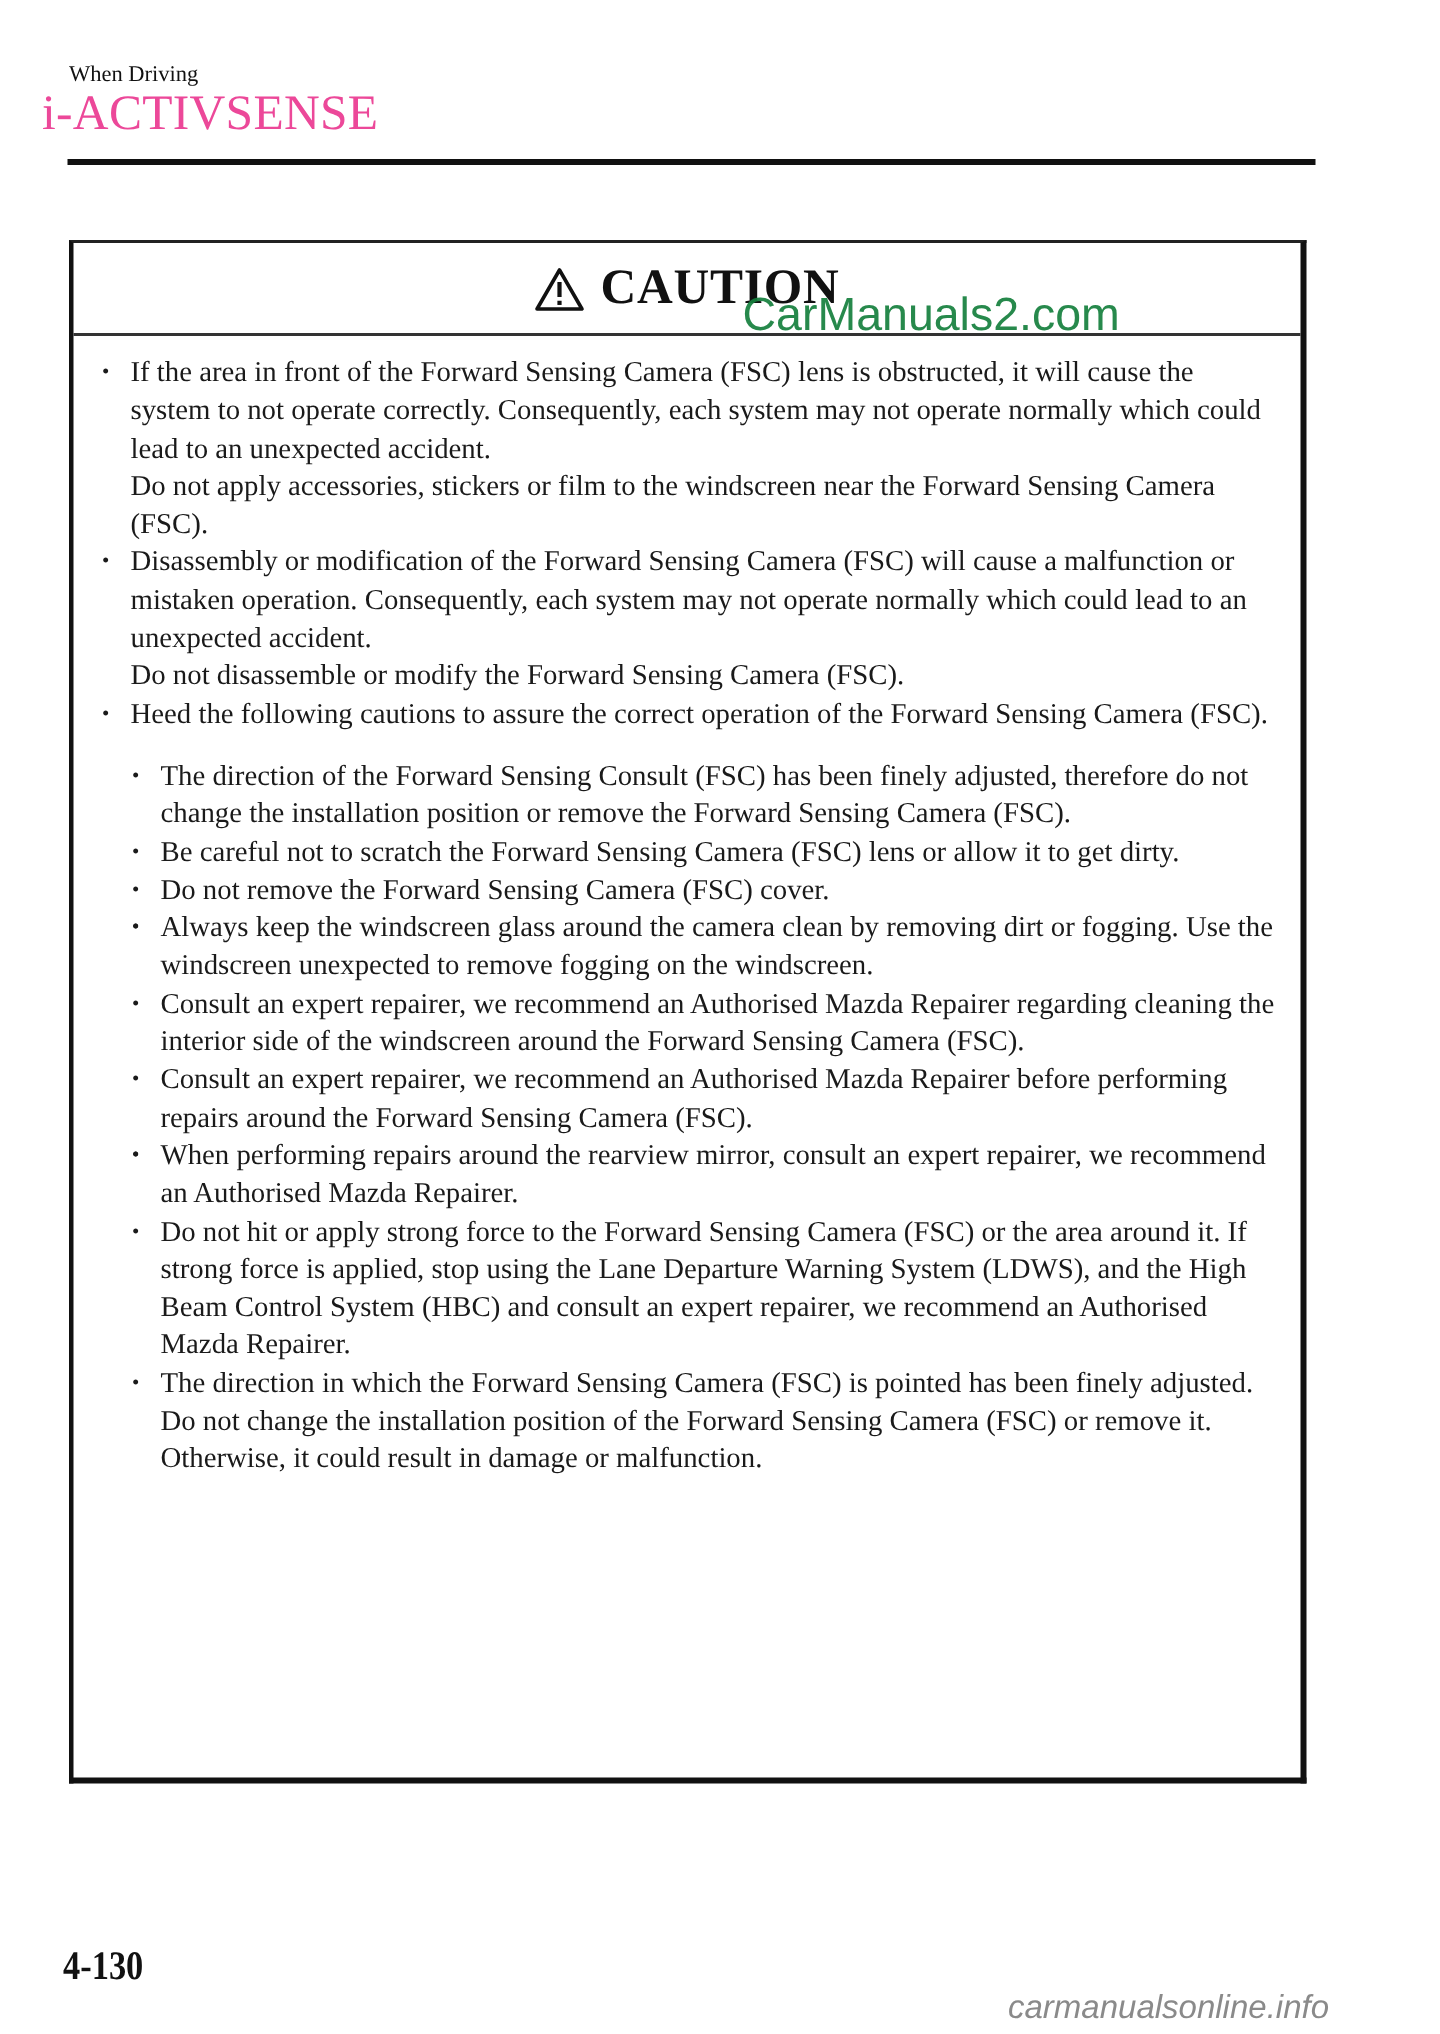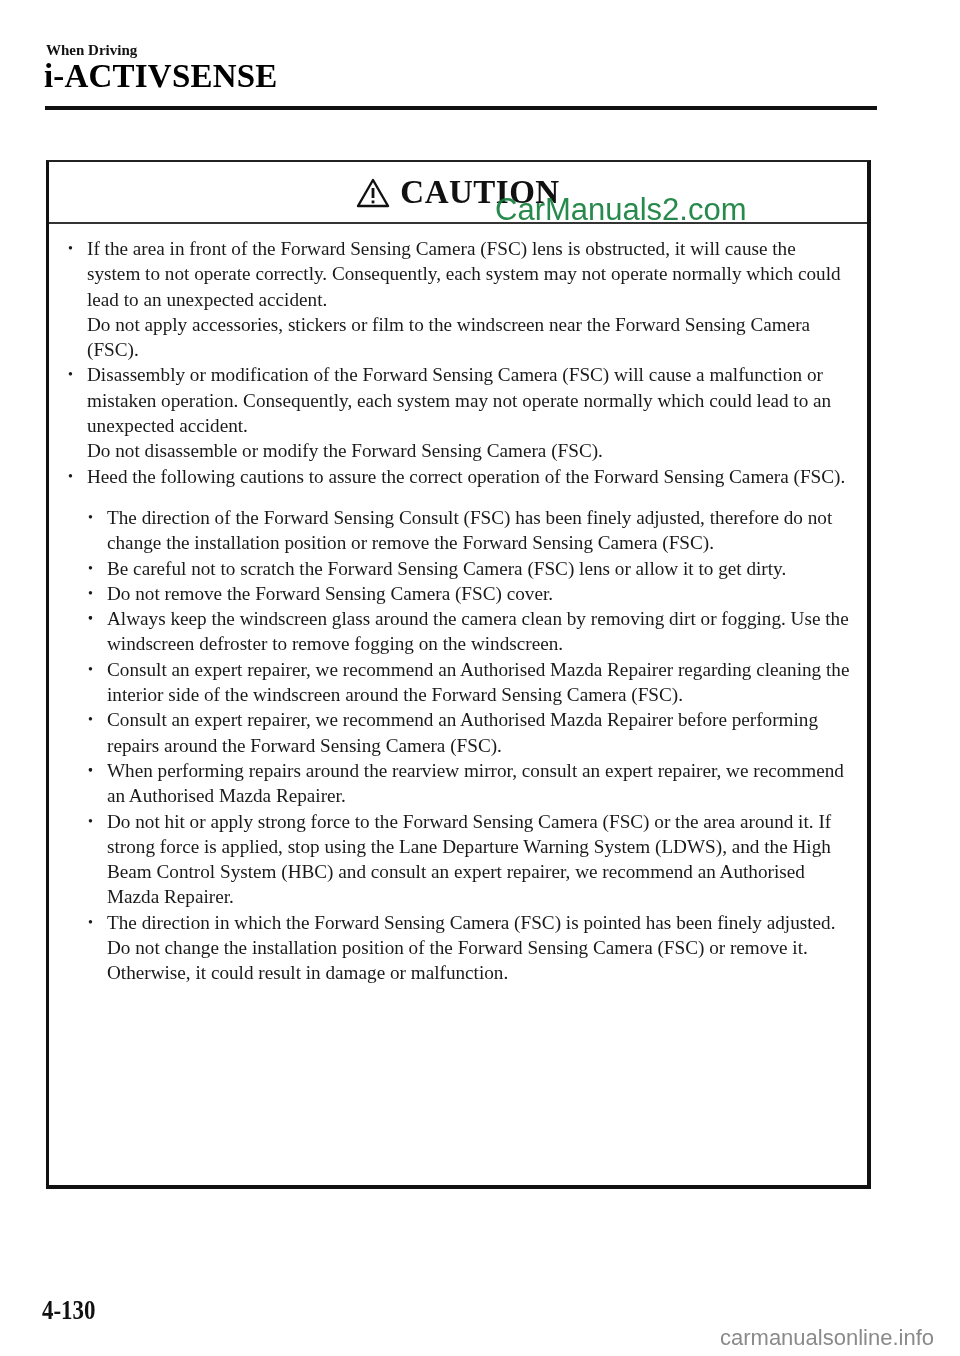--- a/index.html
+++ b/index.html
@@ -13,30 +13,30 @@
       position: relative;
       overflow: hidden;
       font-family: "Liberation Serif", "DejaVu Serif", serif;
       color: #1a1a1a;
     }
     .section-label {
       position: absolute;
       left: 46px;
       top: 42px;
       font-size: 15px;
-      font-weight: bold;
+      font-weight: normal;
       color: #111;
     }
     .page-title {
       position: absolute;
-      left: 44px;
+      left: 28px;
       top: 58px;
       font-size: 33px;
-      font-weight: bold;
-      color: #000000;
+      font-weight: normal;
+      color: #ec4899;
       letter-spacing: 0.2px;
     }
     .title-rule {
       position: absolute;
       left: 45px;
       top: 106px;
       width: 832px;
       height: 4px;
       background: #111;
     }
@@ -121,26 +121,27 @@
       left: 42px;
       top: 1295px;
       font-size: 27px;
       font-weight: bold;
       color: #111;
       transform: scaleX(0.85);
       transform-origin: left;
     }
     .watermark-bottom {
       position: absolute;
-      left: 720px;
+      left: 672px;
       top: 1325px;
       font-family: "Liberation Sans", "DejaVu Sans", sans-serif;
       font-size: 22px;
       color: #8a8a8a;
       white-space: nowrap;
+      font-style: italic;
     }
   </style>
 </head>
 <body>
 
 <div class="section-label">When Driving</div>
 <div class="page-title">i-ACTIVSENSE</div>
 <div class="title-rule"></div>
 
 <div class="caution-box">
@@ -167,21 +168,21 @@
         <span class="para">Do not disassemble or modify the Forward Sensing Camera (FSC).</span>
       </li>
       <li>
         <span class="bullet">•</span>
         <span class="para">Heed the following cautions to assure the correct operation of the Forward Sensing Camera (FSC).</span>
         <ul class="lvl2">
           <li><span class="bullet">•</span><span>The direction of the Forward Sensing Consult (FSC) has been finely adjusted, therefore do not change the installation position or remove the Forward Sensing Camera (FSC).</span></li>
           <li><span class="bullet">•</span><span>Be careful not to scratch the Forward Sensing Camera (FSC) lens or allow it to get dirty.</span></li>
           <li><span class="bullet">•</span><span>Do not remove the Forward Sensing Camera (FSC) cover.</span></li>
           <li><span class="bullet">•</span></li>
-          <li><span class="bullet">•</span><span>Always keep the windscreen glass around the camera clean by removing dirt or fogging. Use the windscreen defroster to remove fogging on the windscreen.</span></li>
+          <li><span class="bullet">•</span><span>Always keep the windscreen glass around the camera clean by removing dirt or fogging. Use the windscreen unexpected to remove fogging on the windscreen.</span></li>
           <li><span class="bullet">•</span><span>Consult an expert repairer, we recommend an Authorised Mazda Repairer regarding cleaning the interior side of the windscreen around the Forward Sensing Camera (FSC).</span></li>
           <li><span class="bullet">•</span><span>Consult an expert repairer, we recommend an Authorised Mazda Repairer before performing repairs around the Forward Sensing Camera (FSC).</span></li>
           <li><span class="bullet">•</span></li>
           <li><span class="bullet">•</span><span>When performing repairs around the rearview mirror, consult an expert repairer, we recommend an Authorised Mazda Repairer.</span></li>
           <li><span class="bullet">•</span><span>Do not hit or apply strong force to the Forward Sensing Camera (FSC) or the area around it. If strong force is applied, stop using the Lane Departure Warning System (LDWS), and the High Beam Control System (HBC) and consult an expert repairer, we recommend an Authorised Mazda Repairer.</span></li>
           <li><span class="bullet">•</span><span>The direction in which the Forward Sensing Camera (FSC) is pointed has been finely adjusted. Do not change the installation position of the Forward Sensing Camera (FSC) or remove it. Otherwise, it could result in damage or malfunction.</span></li>
         </ul>
       </li>
     </ul>
   </div>

